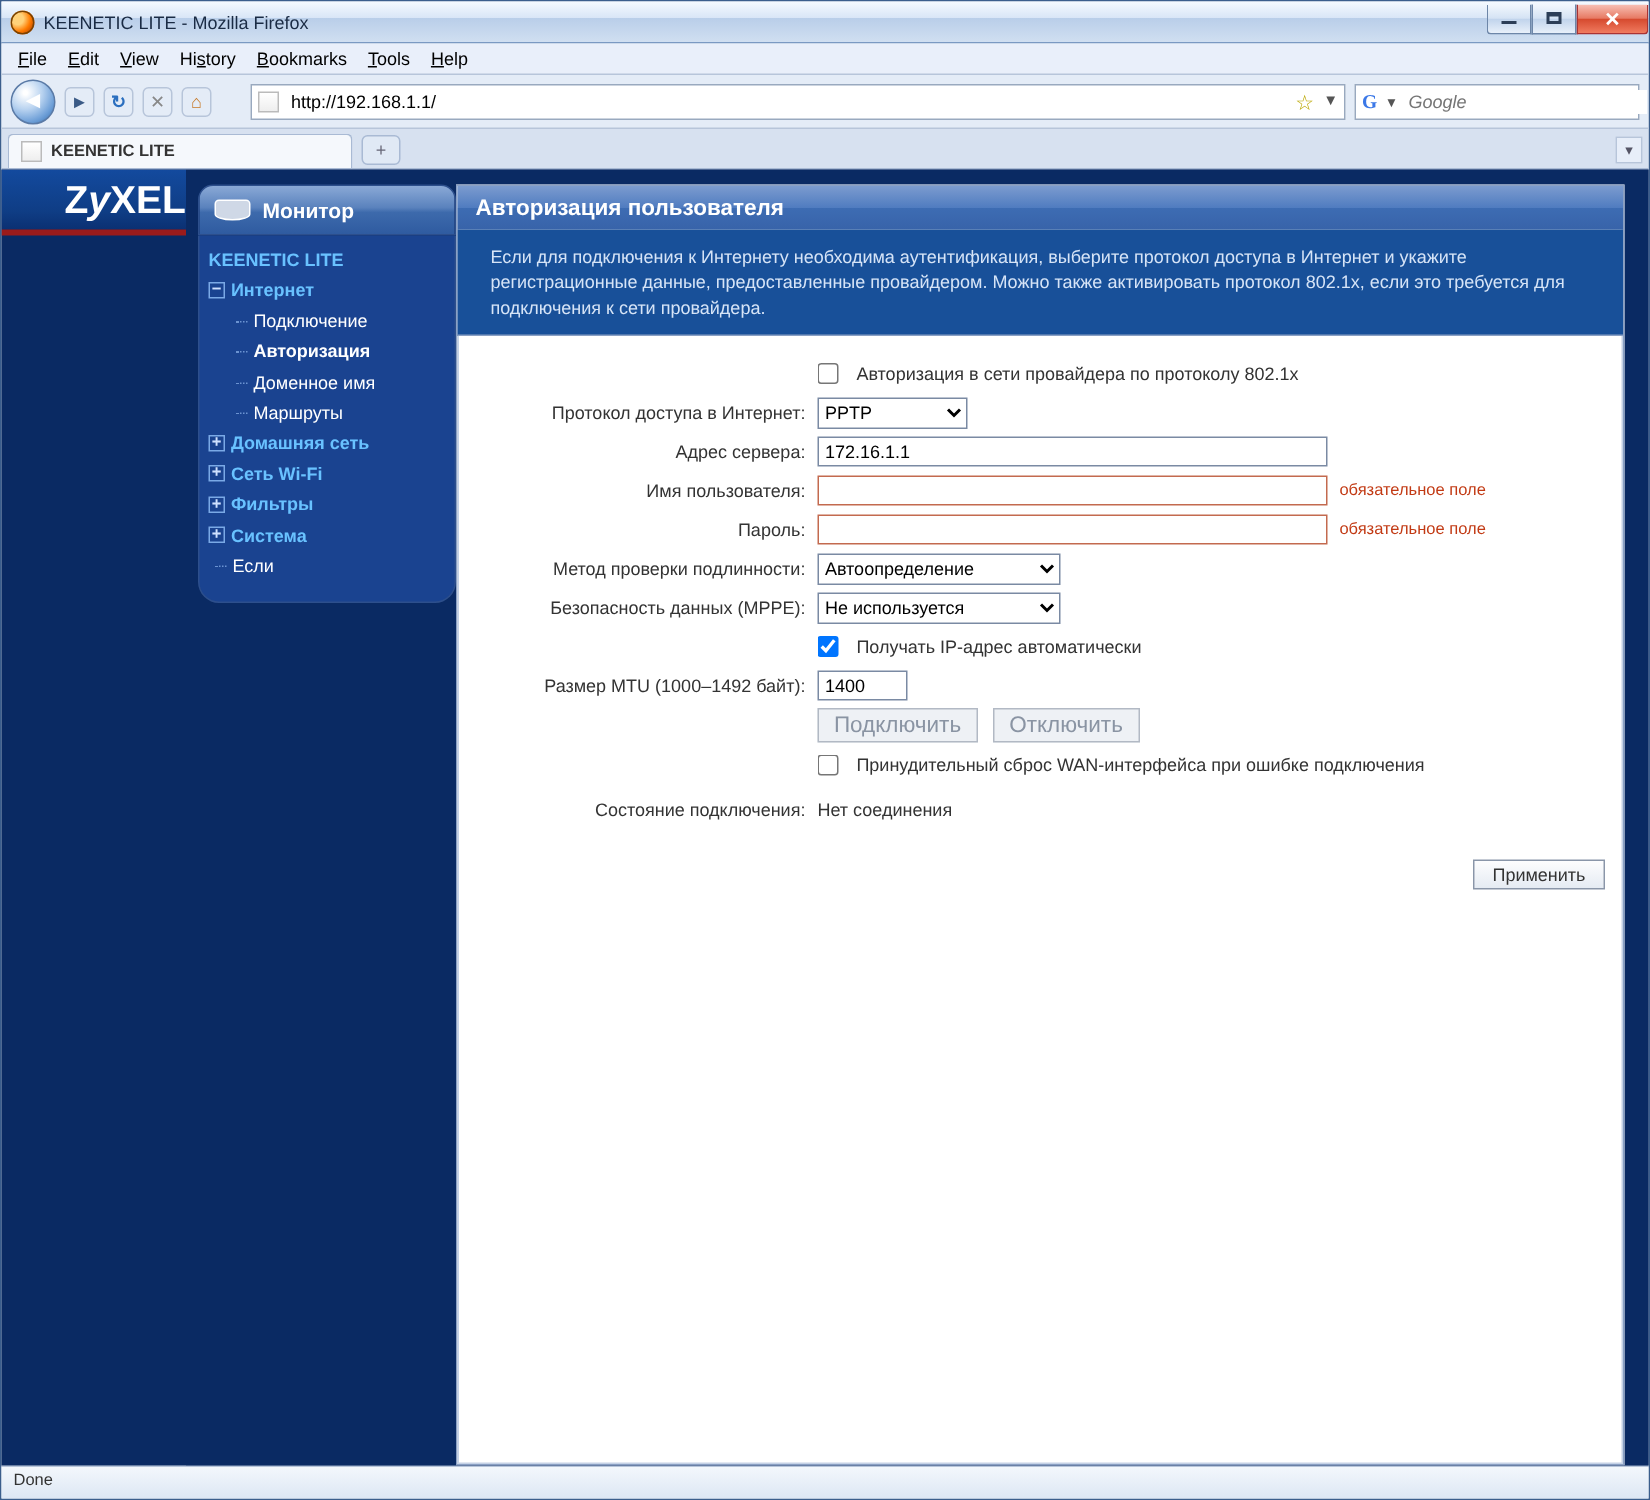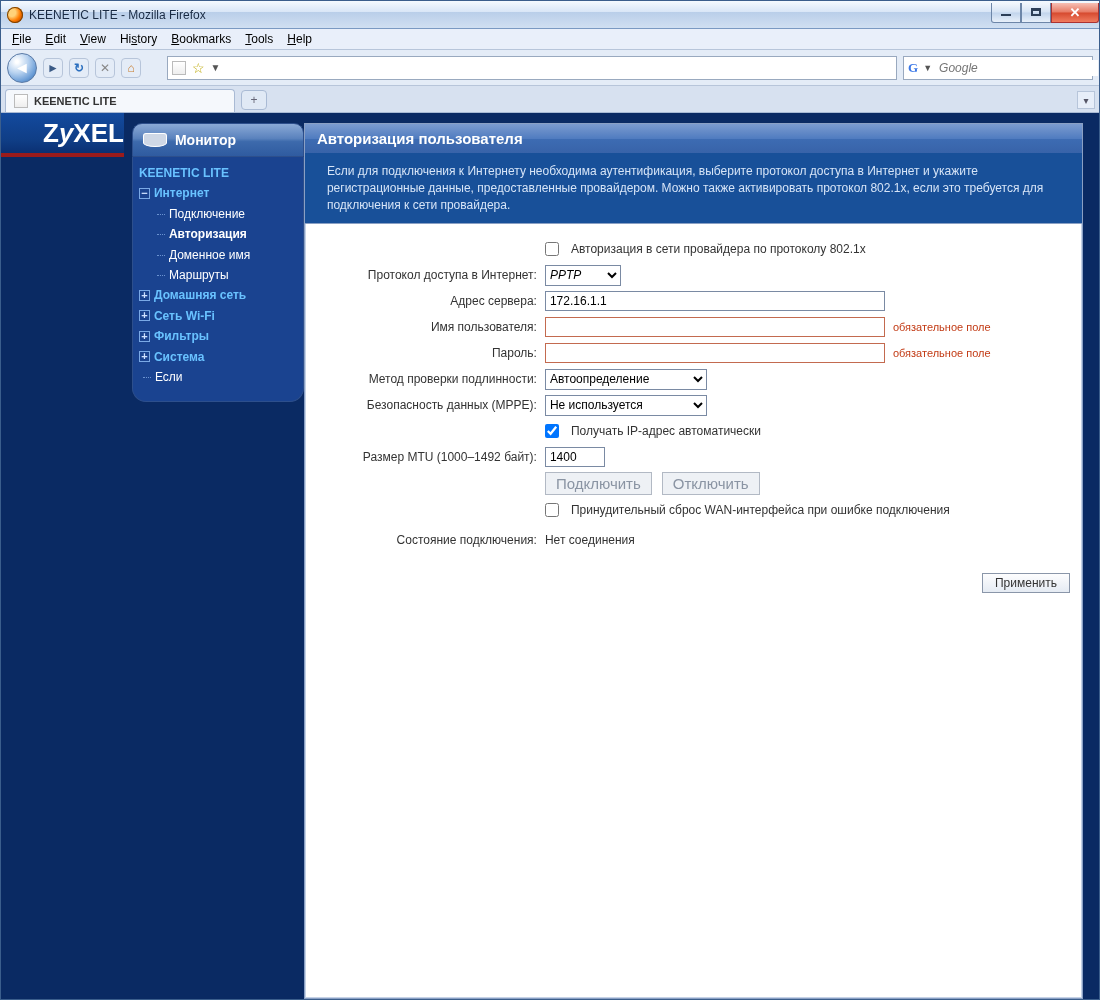--- a/index.html
+++ b/index.html
@@ -75,21 +75,21 @@
 .panel-hdr { background: linear-gradient(#7b9bcf, #507cc0 50%, #3d6cb3 51%, #3863a9); color: #fff; font-weight: bold; font-size: 15px; padding: 6px 12px; }
 .panel-info { background: #185099; color: #d6e4f7; font-size: 12px; padding: 10px 22px; border-bottom: 1px solid #8aa0c4; line-height: 1.4; }
 .form-area { padding: 14px 16px 10px 10px; position: relative; }
 .form-row { display: flex; align-items: center; margin-bottom: 4px; min-height: 22px; font-size: 12px; color: #333; }
 .form-label { width: 230px; text-align: right; padding-right: 8px; color: #333; }
 .form-ctl { display: flex; align-items: center; gap: 8px; }
 .form-ctl input[type="text"], .form-ctl input[type="password"] { border: 1px solid #7a8aa3; height: 20px; padding: 1px 4px; font-size: 12px; font-family: Verdana, sans-serif; }
 .form-ctl input.w340 { width: 340px; }
 .form-ctl input.w70 { width: 60px; }
 .form-ctl select { border: 1px solid #7a8aa3; height: 21px; font-size: 12px; font-family: Verdana, sans-serif; background: #fff; }
-.form-ctl select.w80 { width: 76px; font-style: italic; }
+.form-ctl select.w80 { width: 100px; }
 .form-ctl select.w135 { width: 162px; }
 .form-ctl input[type="checkbox"] { width: 14px; height: 14px; margin: 0 4px 0 0; }
 .req { color: #c23a14; font-size: 11px; }
 .btn-dis { border: 1px solid #b2b9c4; background: #eef1f5; color: #8a94a3; padding: 2px 10px; font-size: 15px; font-family: Verdana, sans-serif; }
 .panel-footer { text-align: right; padding: 8px 12px 10px; }
 .panel-footer button { border: 1px solid #8a96a9; background: linear-gradient(#fdfdfe, #e5ebf3); padding: 2px 12px; font-size: 12px; color: #333; font-family: Verdana, sans-serif; }
 
 
 .statusbar { height: 22px; background: linear-gradient(#f3f7fc, #dde7f4); border-top: 1px solid #b7c5da; padding: 3px 8px; font-size: 11px; color: #333; }
 </style>
@@ -127,20 +127,21 @@
 
   <div class="navbar">
     <div class="nav-btn">◄</div>
     <div class="nav-btn small">►</div>
     <div class="nav-btn small" style="color:#2b6fbf;font-weight:bold;">↻</div>
     <div class="nav-btn small" style="color:#888;">✕</div>
     <div class="nav-btn small" style="color:#c87b2a;">⌂</div>
     <div style="width:14px;"></div>
     <div class="urlbox">
       <div class="page-icon"></div>
+      <input type="text" value="http://192.168.1.1/" style="">
       <span class="star">☆</span>
       <span class="drop">▼</span>
     </div>
     <div class="searchbox">
       <span class="g-logo">
           <b class="b">G</b>
         </span>
       <span style="color:#555;font-size:9px;">▼</span>
       <input type="text" placeholder="Google" style="">
 
@@ -298,13 +299,16 @@
 
         </div>
 
         <div class="panel-footer">
           <button>Применить</button>
         </div>
       </div>
     </div>
   </div>
 
+  <div class="statusbar">
+    <span>Done</span>
+  </div>
 </div>
 
 </body></html>

